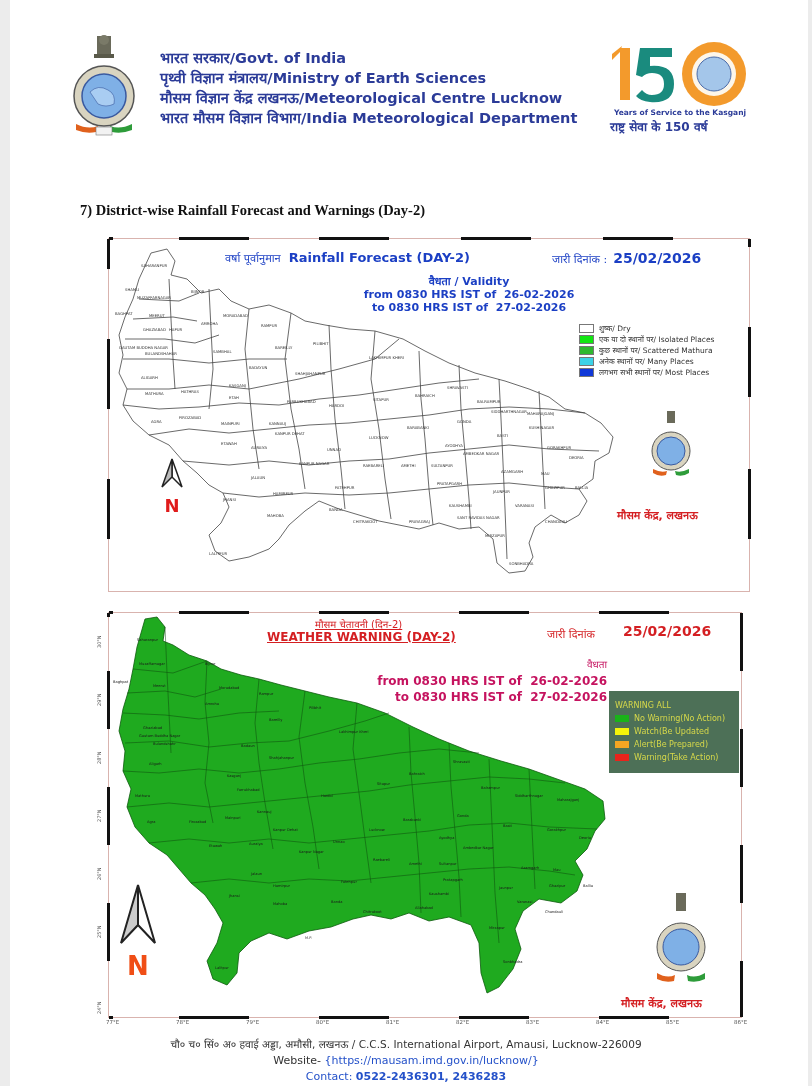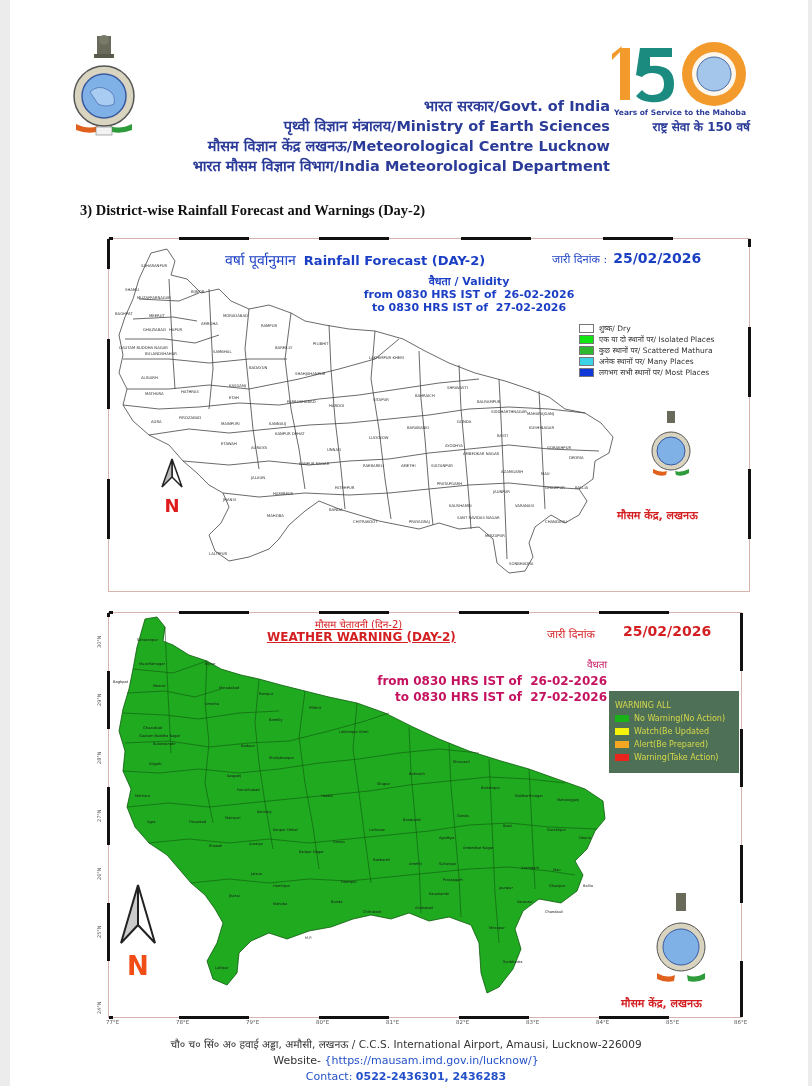--- a/index.html
+++ b/index.html
@@ -2,40 +2,40 @@
 <html><head>
 <meta charset="utf-8">
 <style>
   html,body{margin:0;padding:0;}
   body{width:812px;height:1086px;background:#ffffff;position:relative;overflow:hidden;font-family:"DejaVu Sans",sans-serif;}
   .edge-left{position:absolute;left:0;top:0;width:10px;height:1086px;background:#ececec;}
   .edge-right{position:absolute;right:0;top:0;width:4px;height:1086px;background:#ececec;}
 
   
   .emblem{position:absolute;left:68px;top:34px;width:72px;height:110px;}
-  .hdr-text{position:absolute;left:160px;top:48px;width:450px;text-align:right;color:#2b3b98;font-weight:bold;font-size:14.5px;line-height:20px;margin-top:48px;}
+  .hdr-text{position:absolute;left:160px;top:48px;width:450px;text-align:left;color:#2b3b98;font-weight:bold;font-size:14.5px;line-height:20px;}
   .logo150{position:absolute;left:606px;top:38px;width:150px;height:100px;}
   .logo-tag{position:absolute;left:610px;top:108px;width:140px;text-align:center;color:#2b3b98;font-size:7.5px;font-weight:bold;}
-  .logo-tag2{position:absolute;left:610px;top:118px;width:140px;text-align:right;color:#2b3b98;font-size:12px;font-weight:bold;}
+  .logo-tag2{position:absolute;left:610px;top:118px;width:140px;text-align:left;color:#2b3b98;font-size:12px;font-weight:bold;}
 
   .section-title{position:absolute;left:80px;top:202px;font-family:"Liberation Serif",serif;font-weight:bold;font-size:14.5px;color:#111;}
 
   
   .frame{position:absolute;border:1px solid #d9b3ae;background:#fff;}
   .tick-top,.tick-bottom{position:absolute;left:0;right:0;height:3px;}
   .tick-top{top:-2px;}.tick-bottom{bottom:-2px;}
   .seg{position:absolute;height:3px;background:#111;}
   .tick-left,.tick-right{position:absolute;top:0;bottom:0;width:3px;}
   .tick-left{left:-2px;}.tick-right{right:-2px;}
   .vseg{position:absolute;width:3px;background:#111;}
 
   
   .rf{left:108px;top:238px;width:640px;height:352px;}
   .rf-title{position:absolute;left:116px;top:11px;color:#1b3fc4;font-weight:bold;font-size:13px;white-space:nowrap;}
-  .rf-title .hi{font-weight:normal;font-size:14px;margin-right:8px;}
+  .rf-title .hi{font-weight:normal;font-size:11px;margin-right:8px;}
   .rf-date{position:absolute;left:443px;top:11px;color:#1b3fc4;font-size:11px;white-space:nowrap;}
   .rf-date b{font-size:14px;margin-left:6px;}
   .rf-validity{position:absolute;left:230px;top:36px;width:260px;text-align:center;color:#1b3fc4;font-size:11px;font-weight:bold;line-height:13px;}
   .legend-rf{position:absolute;left:470px;top:84px;font-size:7.5px;color:#333;line-height:11px;text-align:right;}
   .legend-rf .row{display:flex;align-items:center;gap:5px;}
   .legend-rf .sw{width:13px;height:7px;border:1px solid #777;}
 
   .north{position:absolute;width:30px;}
   .north-n{font-weight:bold;font-size:18px;text-align:center;}
 
@@ -89,24 +89,24 @@
 </div>
 
 <svg class="logo150" viewBox="0 0 150 100">
   <rect x="14" y="10" width="10" height="52" fill="#f39a2c"></rect>
   <path d="M14 14 L6 22 L6 16 L16 8Z" fill="#f39a2c"></path>
   <path d="M34 10 H66 V19 H44 V28 Q68 26 68 46 Q68 66 44 64 Q34 63 30 58 L36 52 Q40 57 46 57 Q58 57 58 46 Q58 35 46 35 Q40 35 36 39 L30 37Z" fill="#1a8b7e"></path>
   <circle cx="108" cy="36" r="32" fill="#f39a2c"></circle>
   <circle cx="108" cy="36" r="22" fill="#fdf6ea"></circle>
   <circle cx="108" cy="36" r="17" fill="#a4c6ea" stroke="#4a6aa8" stroke-width="1"></circle>
 </svg>
-<div class="logo-tag">Years of Service to the Mahoba</div>
+<div class="logo-tag">Years of Service to the Kasganj</div>
 <div class="logo-tag2">राष्ट्र सेवा के 150 वर्ष</div>
 
-<div class="section-title">3) District-wise Rainfall Forecast and Warnings (Day-2)</div>
+<div class="section-title">7) District-wise Rainfall Forecast and Warnings (Day-2)</div>
 
 <div class="frame rf">
   <div class="tick-top">
     <div class="seg" style="left:0;width:4px"></div>
     <div class="seg" style="left:70px;width:70px"></div>
     <div class="seg" style="left:210px;width:70px"></div>
     <div class="seg" style="left:352px;width:70px"></div>
     <div class="seg" style="left:494px;width:70px"></div>
   </div>
   <div class="tick-left">

